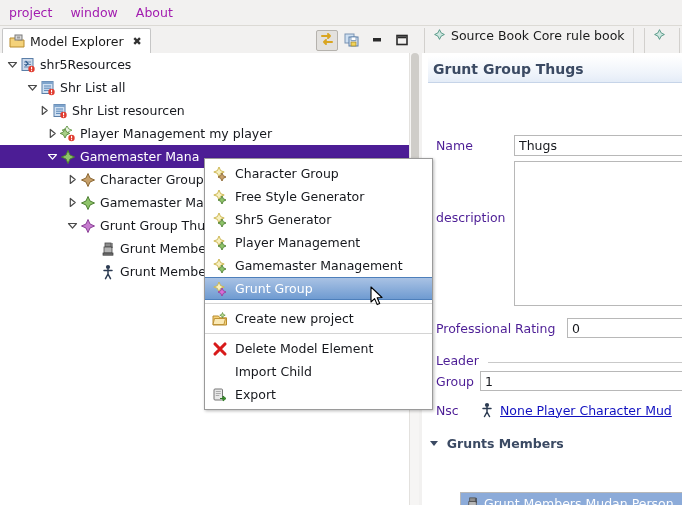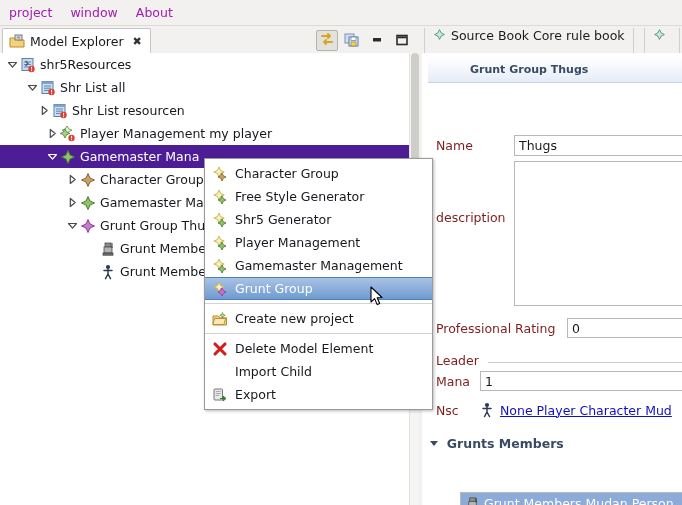--- a/index.html
+++ b/index.html
@@ -193,35 +193,34 @@
     position: absolute;
     left: 6px; top: 30px;
     width: 254px; height: 27px;
     background: linear-gradient(to bottom, #ffffff 0%, #eef3fa 70%, #e4ecf7 100%);
     border-bottom: 1px solid #c6d4e8;
     box-sizing: border-box;
     display: flex;
     align-items: center;
   }
   #form-header .title {
-    font-size: 11px;
+    font-size: 14px;
     font-weight: bold;
     color: #3b4a63;
     padding-left: 5px;
-    margin-left: 37px;
   }
 
   .form-row {
     position: absolute;
     display: flex;
     align-items: flex-start;
   }
   .f-label {
     font-size: 12.5px;
-    color: #7f1d1d;
+    color: #4c1d95;
     white-space: nowrap;
   }
   .f-input {
     border: 1px solid #b8b8b8;
     background: #ffffff;
     font-family: "DejaVu Sans", "Liberation Sans", sans-serif;
     font-size: 12.5px;
     color: #16181d;
     padding: 2px 4px;
     box-sizing: border-box;
@@ -586,21 +585,21 @@
     <span class="f-label">Professional Rating</span>
   </div>
   <input class="f-input" style="position: absolute; left: 145px; top: 292px; width: 127px; height: 20px;" value="0">
 
   <div class="f-group-line" style="left:66px; top:336px; width:206px;"></div>
   <div class="form-row" style="left:14px; top:327px;">
     <span class="f-label">Leader</span>
   </div>
 
   <div class="form-row" style="left:14px; top:348px;">
-    <span class="f-label">Mana</span>
+    <span class="f-label">Group</span>
   </div>
   <input class="f-input" style="position: absolute; left: 58px; top: 345px; width: 214px; height: 20px;" value="1">
 
   <div class="form-row" style="left:14px; top:376px; align-items:center;">
     <span class="f-label" style="width:44px; display:inline-block;">Nsc</span>
     <span style="display:inline-flex; margin-right:6px;">
       <svg width="14" height="16" viewBox="0 0 14 16">
         <circle cx="7" cy="3" r="2.1" fill="#2c3b52"></circle>
         <path d="M7 5 L7 10 M7 10 L4.5 14.5 M7 10 L9.5 14.5 M3 6.5 L11 6.5" stroke="#2c3b52" stroke-width="1.5" fill="none" stroke-linecap="round"></path>
       </svg>

